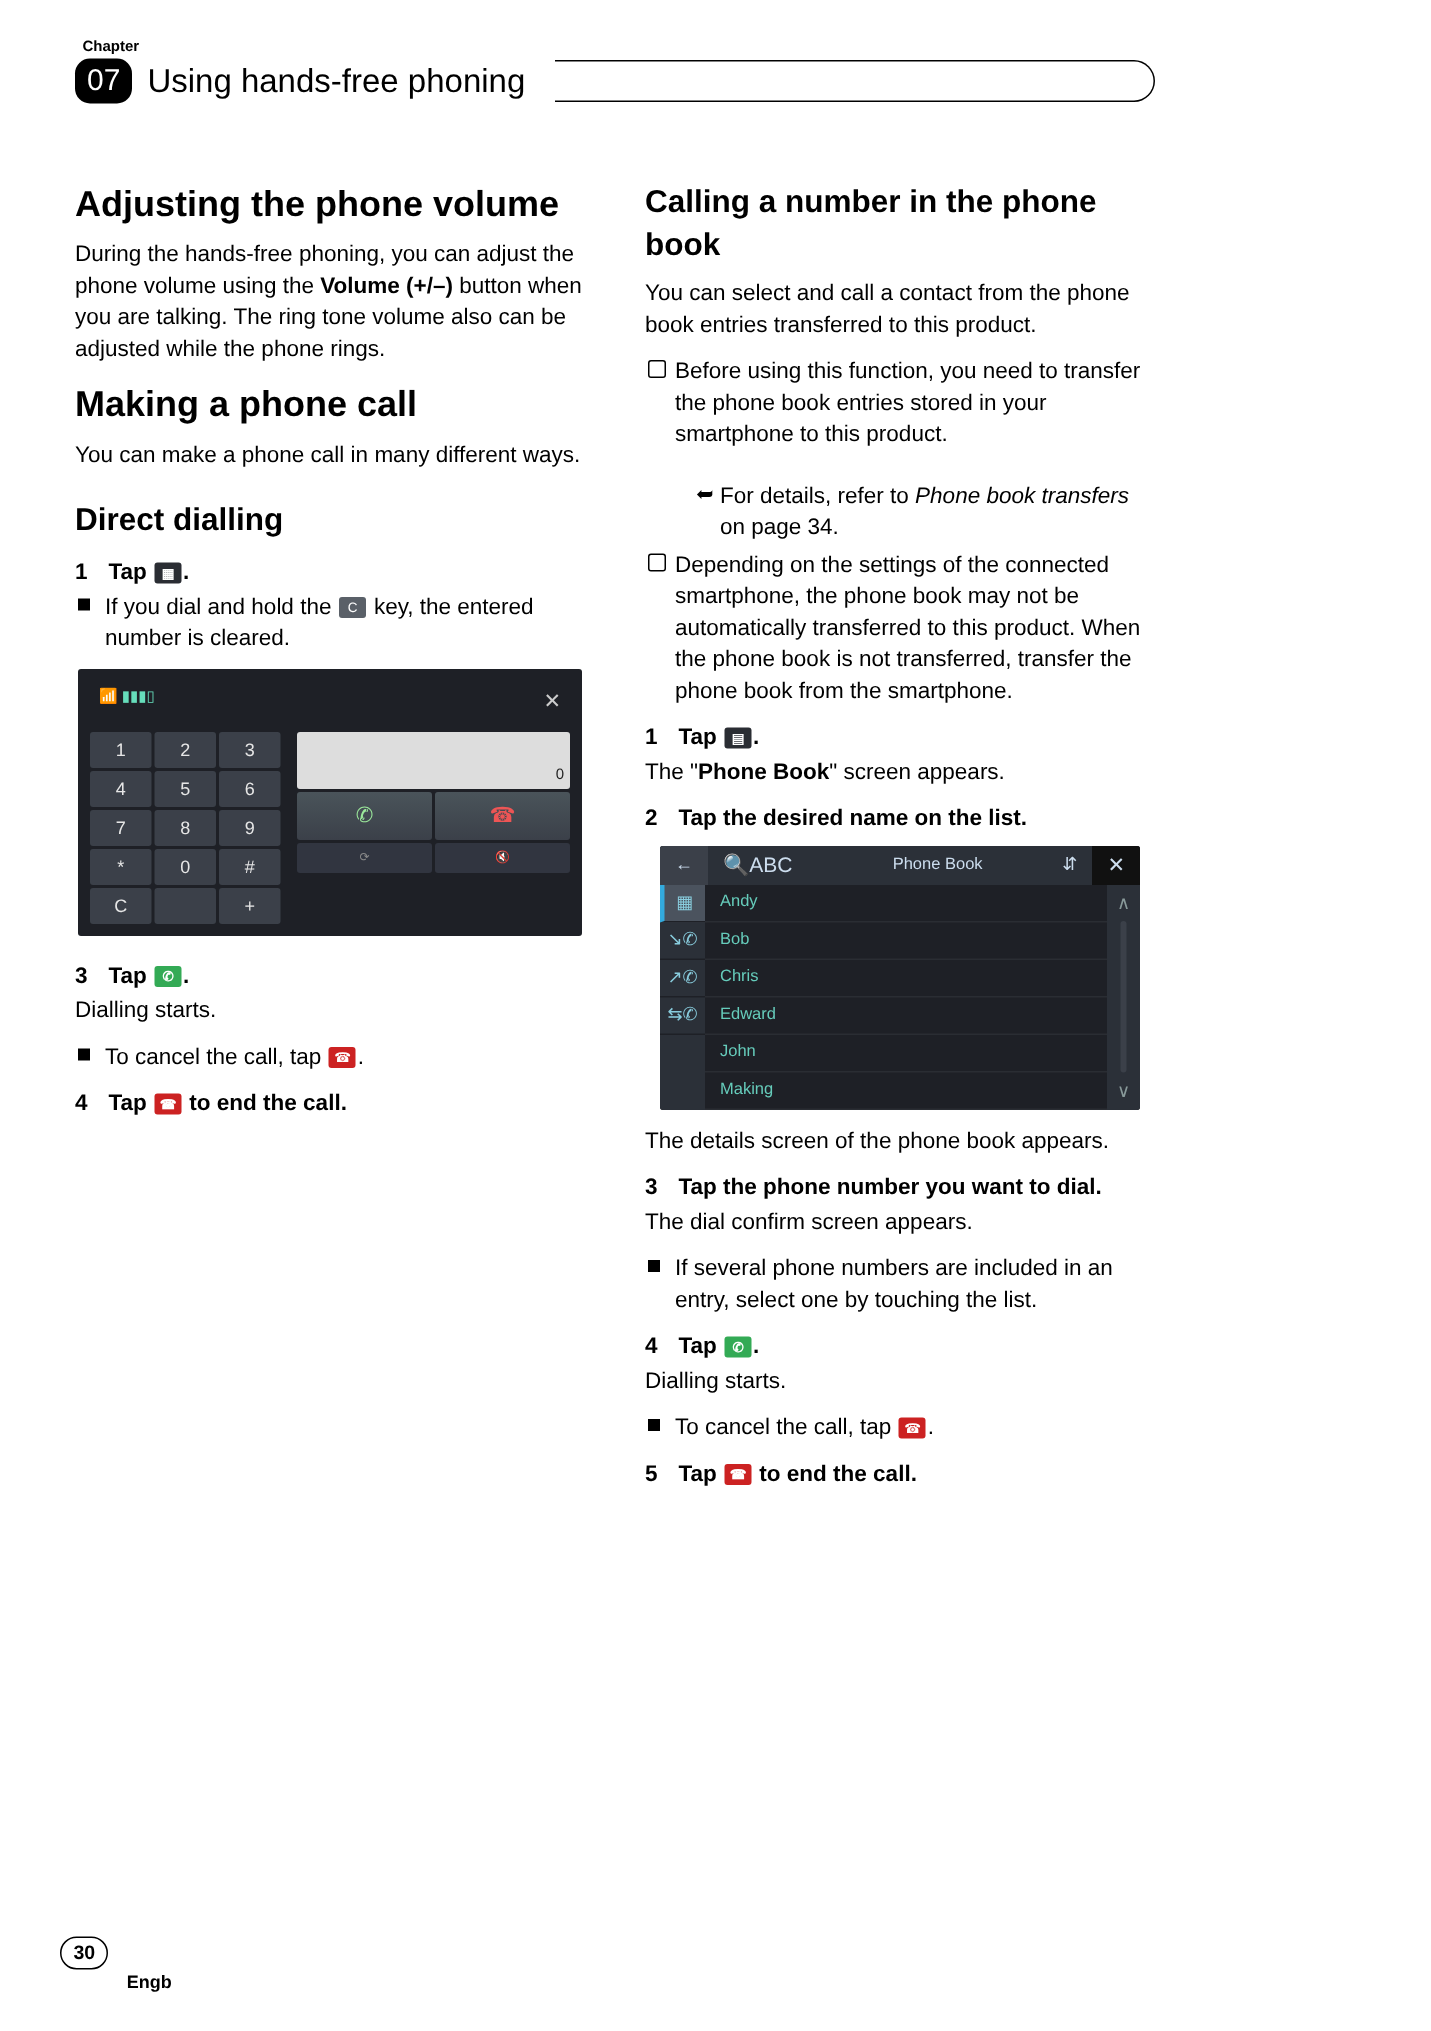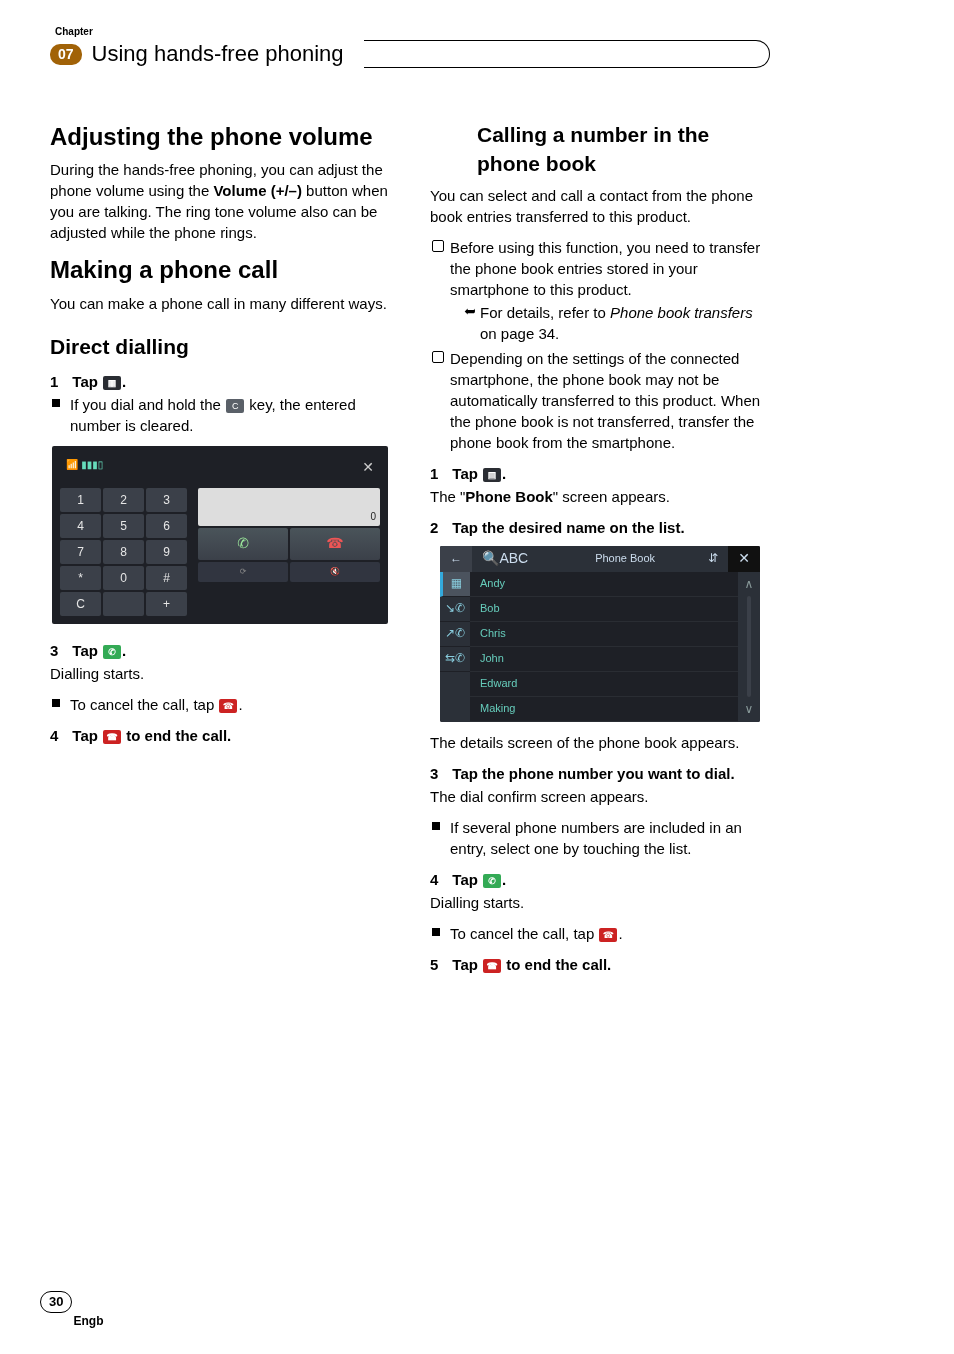--- a/index.html
+++ b/index.html
@@ -26,26 +26,26 @@
   .chapter-label {
     font-size: 10px;
     font-weight: bold;
     margin-left: 5px;
   }
   .chapter-row {
     display: flex;
     align-items: center;
   }
   .chapter-num {
-    background: #a16207;
+    background: #000000;
     color: #fff;
     border-radius: 10px;
     padding: 1px 8px;
-    font-size: 14px;
-    font-weight: bold;
+    font-size: 20px;
+    font-weight: normal;
   }
   .section-head {
     font-size: 22px;
     font-weight: normal;
     margin-left: 10px;
   }
   .headline-curve {
     flex: 1;
     border: 1.5px solid #000;
     border-left: none;
@@ -112,21 +112,21 @@
     content: "";
     position: absolute;
     left: -18px;
     top: 3px;
     width: 10px;
     height: 10px;
     border: 1.5px solid #000;
     border-radius: 2px;
   }
   .sub-list {
-    margin: 2px 0 2px 14px;
+    margin: 20px 0 2px 14px;
     padding-left: 16px;
   }
   .sub-list > li {
     list-style: none;
     position: relative;
   }
   .sub-list > li::before {
     content: "\27A5";
     position: absolute;
     left: -16px;
@@ -226,21 +226,21 @@
     width:22px; background:#2b3038; display:flex;flex-direction:column;justify-content:space-between;align-items:center;
     padding:4px 0;
     color:#899;
   }
   .pb-scroll .bar{ width:4px; flex:1; background:#3b4049; margin:4px 0; border-radius:2px;}
 
   .footer {
     position:absolute;
     bottom:24px;
     left:40px;
-    display:flex; align-items:center; gap:1px;
+    display:flex; align-items:center; gap:12px;
   }
   .pagenum {
     border:1.5px solid #000;
     border-radius:12px;
     padding:1px 8px;
     font-size:13px;
     font-weight:bold;
   }
   .langcode {
     font-size:12px; font-weight:bold;margin-top:40px;
@@ -319,21 +319,21 @@
       <div class="step"><span class="num">3</span><span>Tap </span><span class="inline-icon" style="background:#3a5;">✆</span><span>.</span></div>
       <p>Dialling starts.</p>
       <ul class="bullet-list">
         <li><span>To cancel the call, tap </span><span class="inline-icon red">☎</span><span>.</span></li>
       </ul>
 
       <div class="step"><span class="num">4</span><span>Tap </span><span class="inline-icon red">☎</span><span> to end the call.</span></div>
     </div>
 
     <div class="col">
-      <h3 class="minor" style="margin-top:0;margin-left:47px;">Calling a number in the phone book</h3>
+      <h3 class="minor" style="margin-top:0;">Calling a number in the phone book</h3>
       <p>You can select and call a contact from the phone book entries transferred to this product.</p>
       <ul class="outline-list">
         <li>
           <span>Before using this function, you need to transfer the phone book entries stored in your smartphone to this product.</span>
           <ul class="sub-list">
             <li><span>For details, refer to </span><span class="italic">Phone book transfers</span><span> on page 34.</span></li>
           </ul>
         </li>
         <li>Depending on the settings of the connected smartphone, the phone book may not be automatically transferred to this product. When the phone book is not transferred, transfer the phone book from the smartphone.</li>
       </ul>
@@ -355,22 +355,22 @@
           <div class="pb-tabs">
             <div class="pb-tab active">▦</div>
             <div class="pb-tab">↘✆</div>
             <div class="pb-tab">↗✆</div>
             <div class="pb-tab">⇆✆</div>
           </div>
           <div class="pb-list">
             <div class="pb-item">Andy</div>
             <div class="pb-item">Bob</div>
             <div class="pb-item">Chris</div>
+            <div class="pb-item">Edward</div>
             <div class="pb-item">John</div>
-            <div class="pb-item">Edward</div>
             <div class="pb-item">Making</div>
           </div>
           <div class="pb-scroll">
             <span>∧</span>
             <div class="bar"></div>
             <span>∨</span>
           </div>
         </div>
       </div>
 

